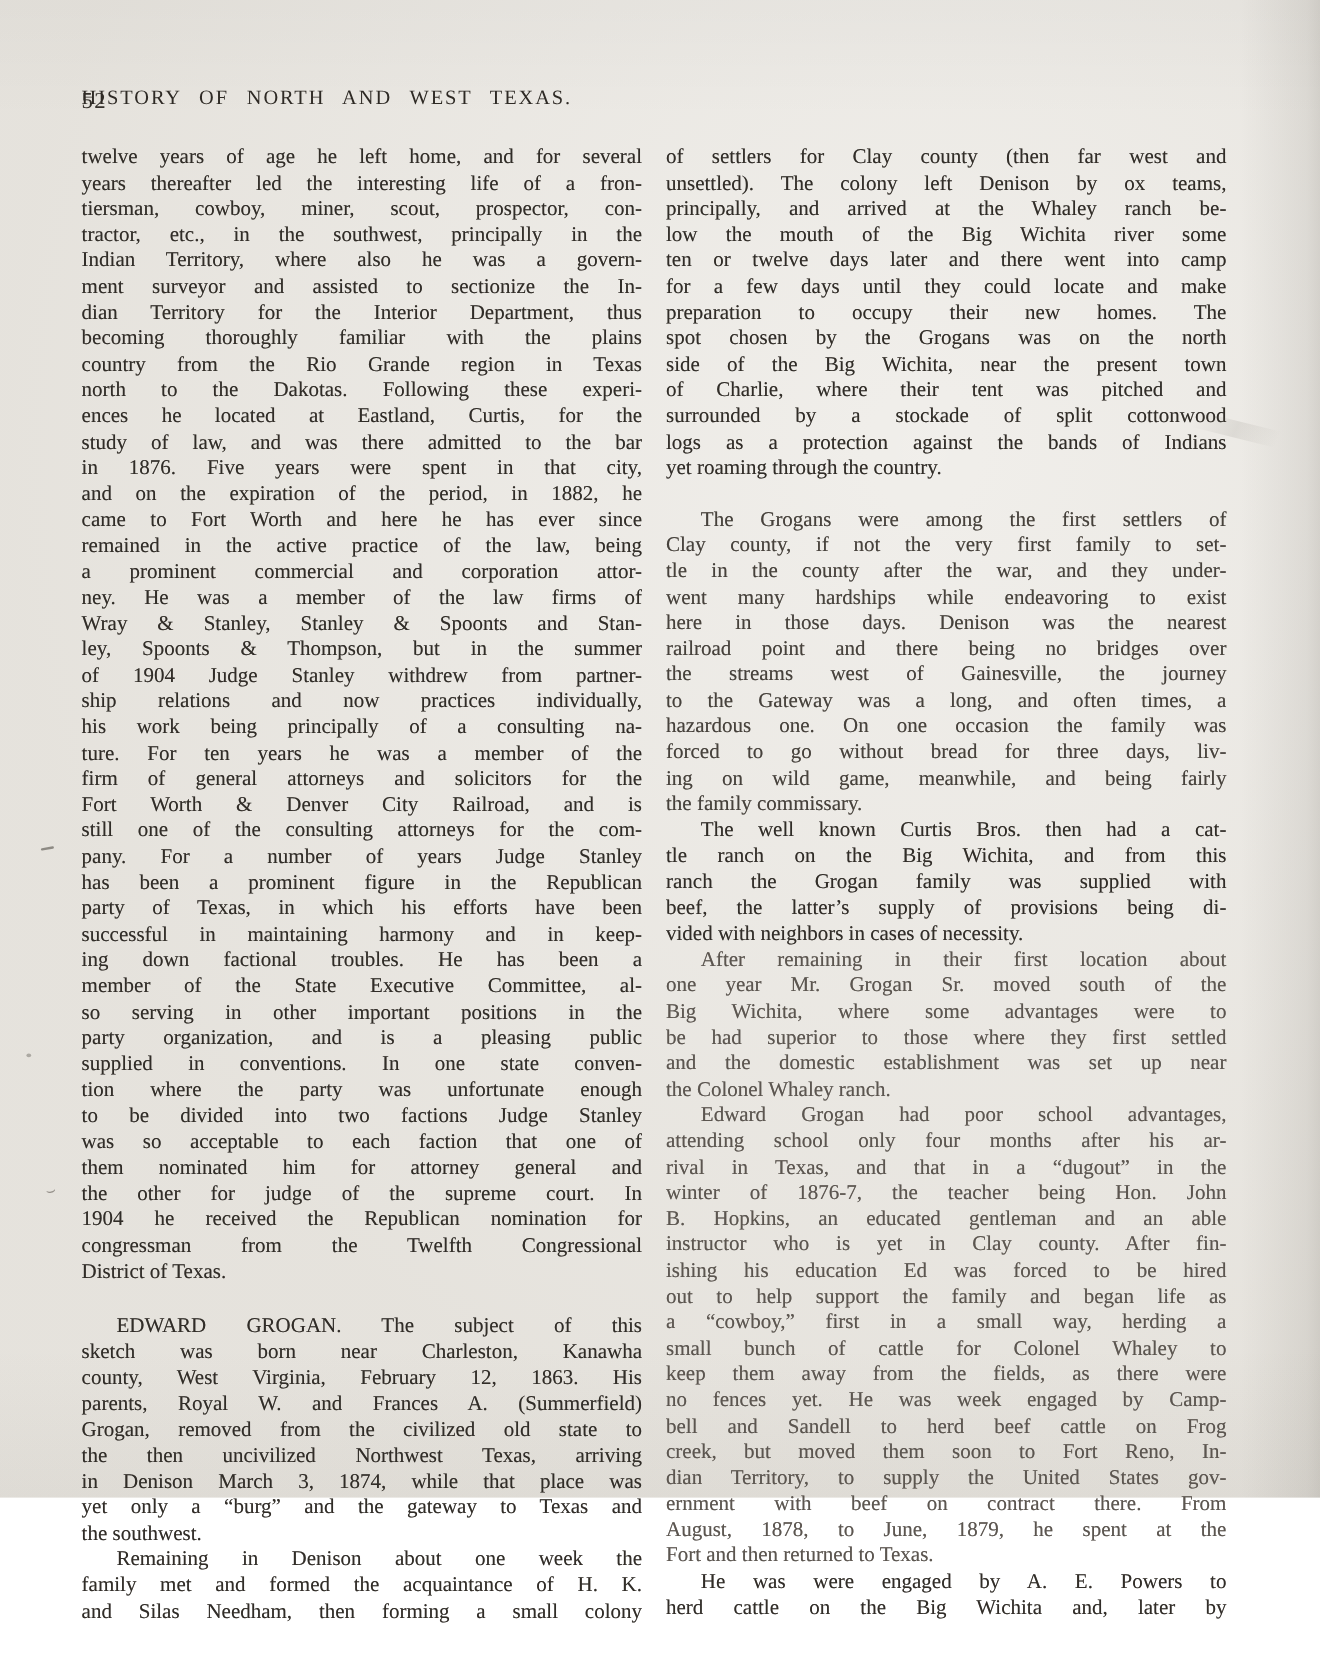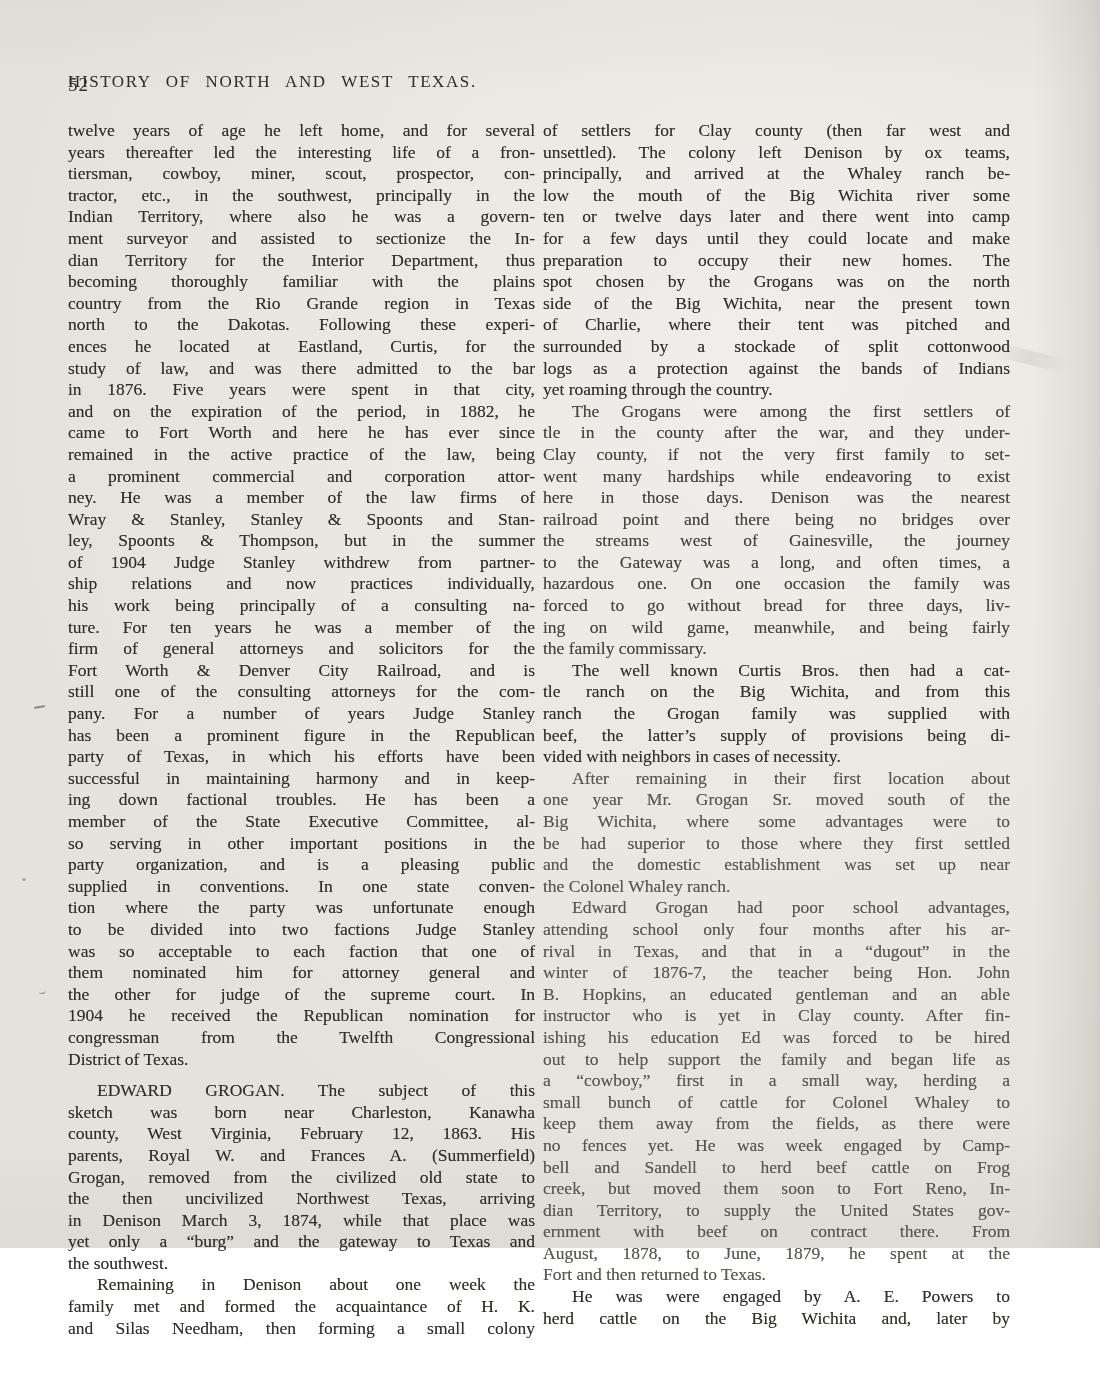--- a/index.html
+++ b/index.html
@@ -25,28 +25,28 @@
     position: absolute; left: 0; top: 2px;
     font-size: 19px; letter-spacing: 1px;
   }
   .page-title {
     position: absolute; left: 0; right: 20px; top: 0; 
     font-size: 17px; letter-spacing: 1.6px; word-spacing: 9px;
     color: #2e2a25;
   }
   .columns {
     position: absolute; top: 120px; left: 68px;
-    display: flex; gap: 8px;
+    display: flex; gap: 20px;
   }
   .col { width: 467px; }
   .para { color: #312d28; }
-  .para.tone-medium { color: #474marching; }
+  .para.tone-medium { color: #474marching; margin-top: 21px; }
   .para.tone-medium { color: #47423c; }
   .para.tone-faded  { color: #5c5650; }
-  .para.gap { margin-top: 10px; }
+  .para.gap { margin-top: 24px; }
   .line {
     font-size: 17.5px; line-height: 21.6px;
     text-align: justify; text-align-last: justify;
     text-shadow: 0 0 0.5px rgba(40,35,30,0.45);
     white-space: normal;
   }
   .line.last { text-align-last: left; }
   .line.indent { text-indent: 29px; }
   .margin-mark { position: absolute; pointer-events: none; }
   .mark-dash {
@@ -153,22 +153,22 @@
           <div class="line">preparation to occupy their new homes.  The</div>
           <div class="line">spot chosen by the Grogans was on the north</div>
           <div class="line">side of the Big Wichita, near the present town</div>
           <div class="line">of Charlie, where their tent was pitched and</div>
           <div class="line">surrounded by a stockade of split cottonwood</div>
           <div class="line">logs as a protection against the bands of Indians</div>
           <div class="line last">yet roaming through the country.</div>
         </div>
         <div class="para tone-medium">
           <div class="line indent">The Grogans were among the first settlers of</div>
+          <div class="line">Clay county, if not the very first family to set-</div>
           <div class="line">tle in the county after the war, and they under-</div>
-          <div class="line">Clay county, if not the very first family to set-</div>
           <div class="line">went many hardships while endeavoring to exist</div>
           <div class="line">here in those days.  Denison was the nearest</div>
           <div class="line">railroad point and there being no bridges over</div>
           <div class="line">the streams west of Gainesville, the journey</div>
           <div class="line">to the Gateway was a long, and often times, a</div>
           <div class="line">hazardous one.  On one occasion the family was</div>
           <div class="line">forced to go without bread for three days, liv-</div>
           <div class="line">ing on wild game, meanwhile, and being fairly</div>
           <div class="line last">the family commissary.</div>
         </div>

